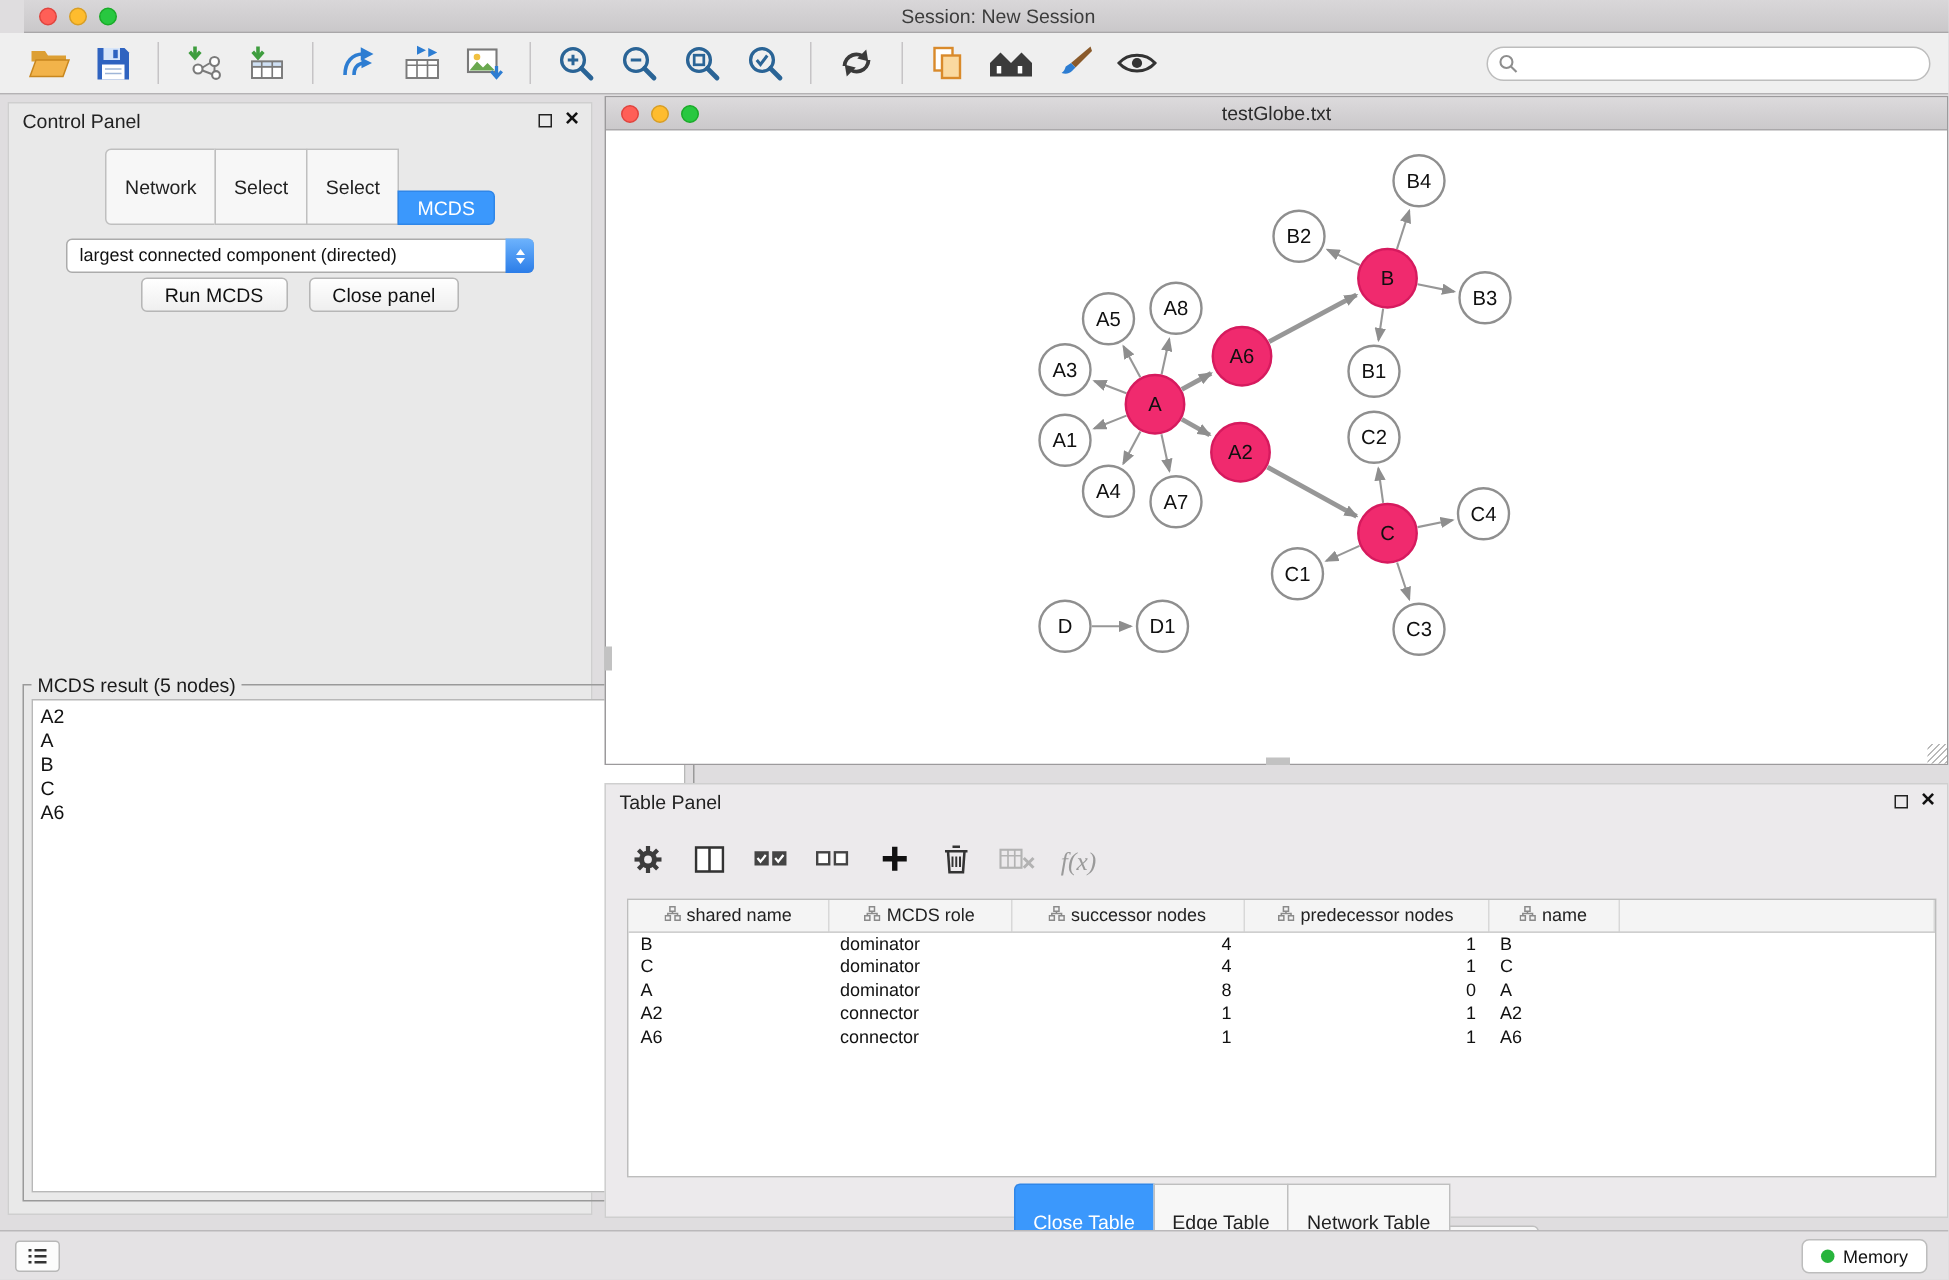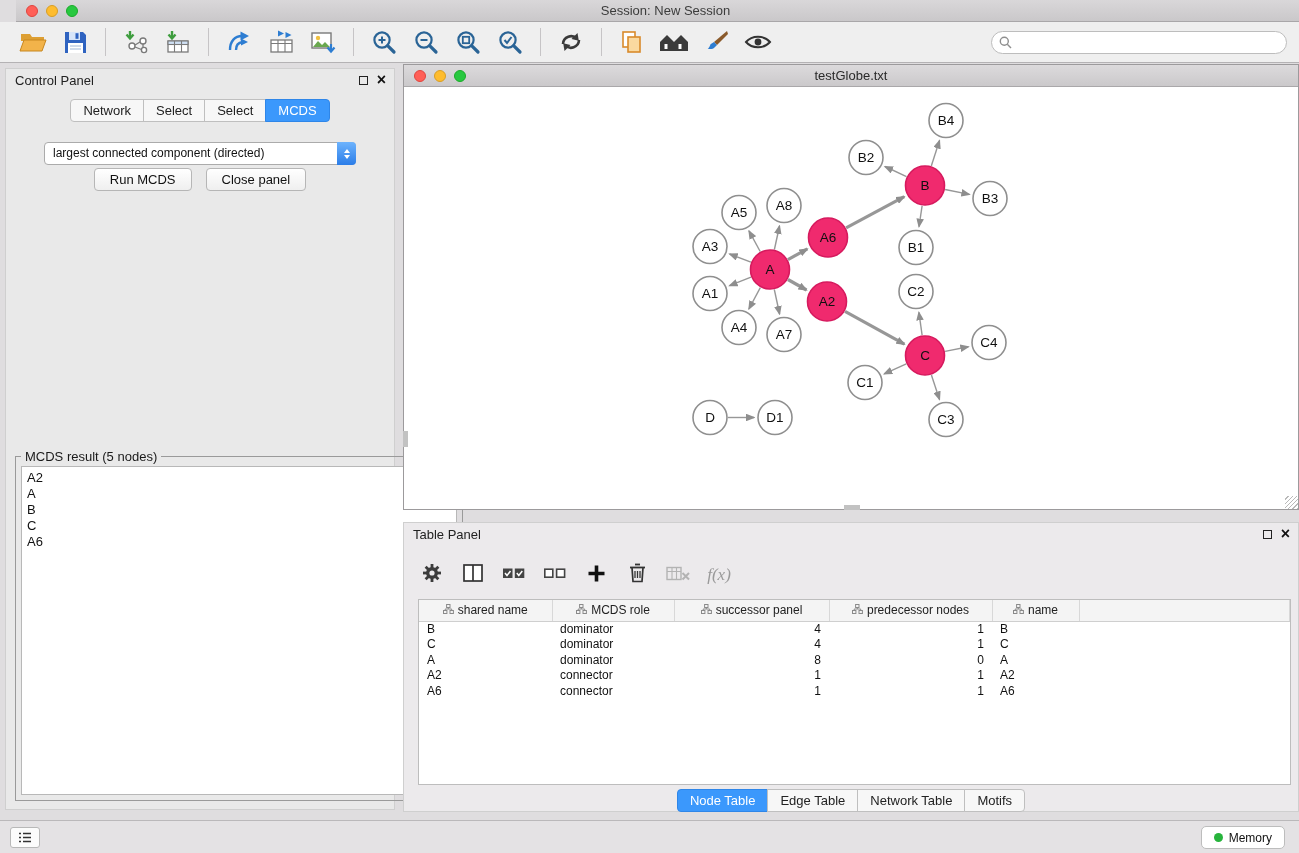--- a/index.html
+++ b/index.html
@@ -34,24 +34,24 @@
   .float-box { width:9px; height:9px; border:1.5px solid #222; display:inline-block; }
   .close-x { font-size:16px; font-weight:bold; color:#111; line-height:12px; }
 
   
   .control-panel { position:absolute; left:5px; top:68px; width:390px; height:742px; background:#e9e9e9;
     border:1px solid #cfcfcf; }
   .cp-tabs { display:flex; justify-content:center; margin-top:6px; }
   .cp-tab, .tp-tab { font-size:13px; padding:3px 12px; background:#f7f7f7; border:1px solid #bfbfbf;
     margin-left:-1px; color:#222; cursor:default; border-radius:0; font-family:"Liberation Sans",sans-serif; }
   .cp-tab:first-child, .tp-tab:first-child { border-radius:4px 0 0 4px; margin-left:0; }
-  .cp-tab:last-child, .tp-tab:last-child { border-radius:0 4px 4px 0; }
+  .cp-tab:last-child, .tp-tab:last-child { border-radius:0 4px 4px 0;margin-top:28px; }
   .cp-tab.active, .tp-tab.active { background:#3b98fc; border-color:#2f86e8; color:#fff; }
   .opt-label { text-align:center; font-size:13px; margin-top:22px; color:#111; }
-  .dropdown { position:relative; margin:20px auto 0; width:312px; height:23px; background:#fff;
+  .dropdown { position:relative; margin:9px auto 0; width:312px; height:23px; background:#fff;
     border:1px solid #ababab; border-radius:4px; font-size:12px; line-height:21px; padding-left:8px; color:#111; }
   .dropdown .stepper { position:absolute; right:-1px; top:-1px; width:19px; height:23px;
     background:linear-gradient(#6db3fd,#2b7de8); border-radius:0 4px 4px 0; display:flex; flex-direction:column;
     align-items:center; justify-content:center; gap:2px; }
   .tri-up { width:0; height:0; border-left:3.5px solid transparent; border-right:3.5px solid transparent;
     border-bottom:4px solid #fff; }
   .tri-down { width:0; height:0; border-left:3.5px solid transparent; border-right:3.5px solid transparent;
     border-top:4px solid #fff; }
   .cp-buttons { display:flex; justify-content:center; gap:14px; margin-top:3px; }
   .cp-btn { height:23px; padding:0 15px; background:linear-gradient(#ffffff,#efefef); border:1px solid #b6b6b6;
@@ -517,21 +517,21 @@
               </span>
             </th>
             <th>
               <span class="th-inner">
                 <span><svg width="11" height="10" viewBox="0 0 11 10">
                     <rect x="3.6" y="0.5" width="3.4" height="3" fill="none" stroke="#8a8a8a"></rect>
                     <rect x="0.5" y="6.5" width="3.4" height="3" fill="none" stroke="#8a8a8a"></rect>
                     <rect x="7" y="6.5" width="3.4" height="3" fill="none" stroke="#8a8a8a"></rect>
                     <path d="M5.3 3.5v1.5M2.2 6.5V5h6.5v1.5" fill="none" stroke="#8a8a8a"></path>
                   </svg></span>
-                <span>successor panel</span>
+                <span>successor nodes</span>
               </span>
             </th>
             <th>
               <span class="th-inner">
                 <span><svg width="11" height="10" viewBox="0 0 11 10">
                     <rect x="3.6" y="0.5" width="3.4" height="3" fill="none" stroke="#8a8a8a"></rect>
                     <rect x="0.5" y="6.5" width="3.4" height="3" fill="none" stroke="#8a8a8a"></rect>
                     <rect x="7" y="6.5" width="3.4" height="3" fill="none" stroke="#8a8a8a"></rect>
                     <path d="M5.3 3.5v1.5M2.2 6.5V5h6.5v1.5" fill="none" stroke="#8a8a8a"></path>
                   </svg></span>
@@ -590,21 +590,21 @@
             <td class="al-l">connector</td>
             <td class="al-r">1</td>
             <td class="al-r">1</td>
             <td class="al-l">A6</td>
             <td></td>
           </tr>
         </tbody>
     </table>
   </div>
   <div class="tp-tabs">
-      <button class="tp-tab active">Node Table</button>
+      <button class="tp-tab active">Close Table</button>
       <button class="tp-tab">Edge Table</button>
       <button class="tp-tab">Network Table</button>
       <button class="tp-tab">Motifs</button>
     </div>
 </div>
 
 <div class="statusbar">
   <div class="list-btn">
     <svg width="14" height="11" viewBox="0 0 14 11">
         <path d="M1 1.5h2M5 1.5h8M1 5.5h2M5 5.5h8M1 9.5h2M5 9.5h8" stroke="#333" stroke-width="1.6"></path>

